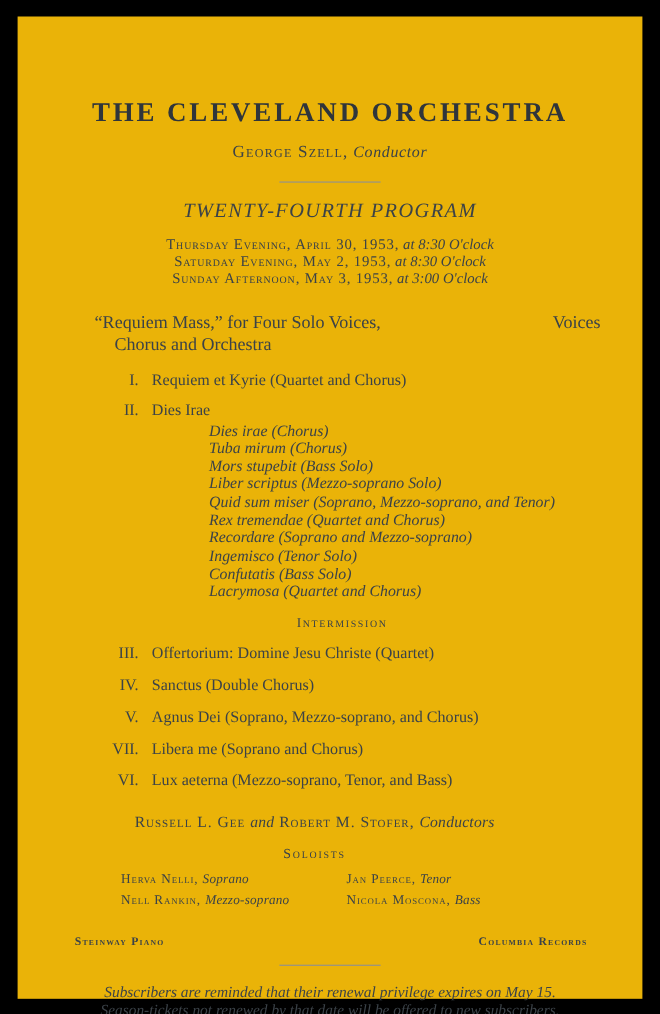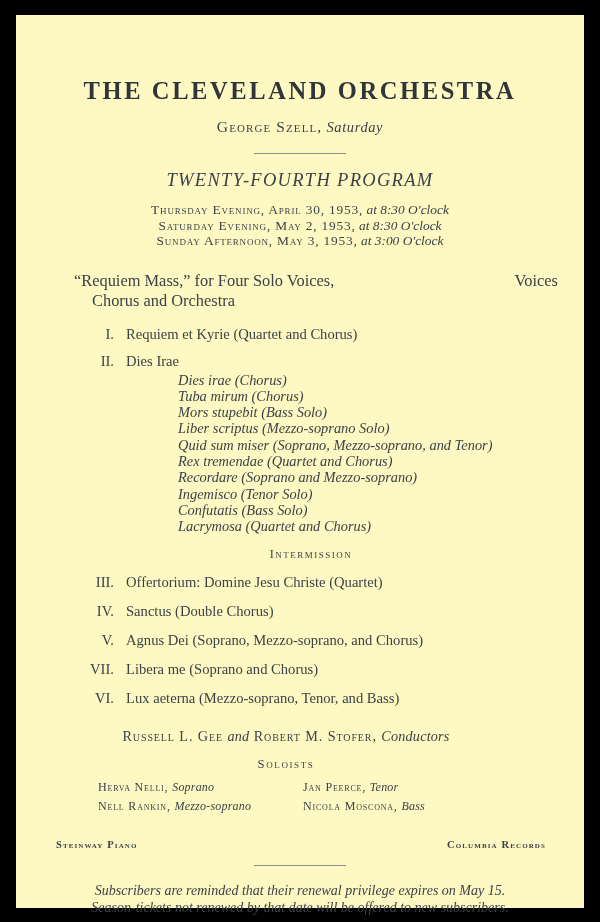--- a/index.html
+++ b/index.html
@@ -12,24 +12,24 @@
     height: 922px;
     font-family: "Liberation Serif", "DejaVu Serif", serif;
     overflow: hidden;
   }
   .page {
     position: absolute;
     left: 16px;
     top: 15px;
     width: 568px;
     height: 893px;
-    background: #fef9c3;
+    background: #eab308;
     color: #3b4248;
     box-sizing: border-box;
-    padding: 0;
+    padding: 12px;
   }
   .inner {
     position: relative;
     width: 100%;
     height: 100%;
   }
   .it { font-style: italic; }
   .rule {
     width: 92px;
     height: 0;
@@ -215,21 +215,21 @@
 </head>
 <body>
 
 <div class="page">
  <div class="inner">
 
   <div class="orch-title">THE CLEVELAND ORCHESTRA</div>
 
   <div class="conductor">
     <span class="name">George Szell,</span>
-    <span class="it">Saturday</span>
+    <span class="it">Conductor</span>
   </div>
 
   <div class="rule rule-top"></div>
 
   <div class="program-no">TWENTY-FOURTH PROGRAM</div>
 
   <div class="dates">
     <div class="d">
       <span class="caps">Thursday Evening, April 30, 1953,</span>
       <span class="time">at 8:30 O'clock</span>

